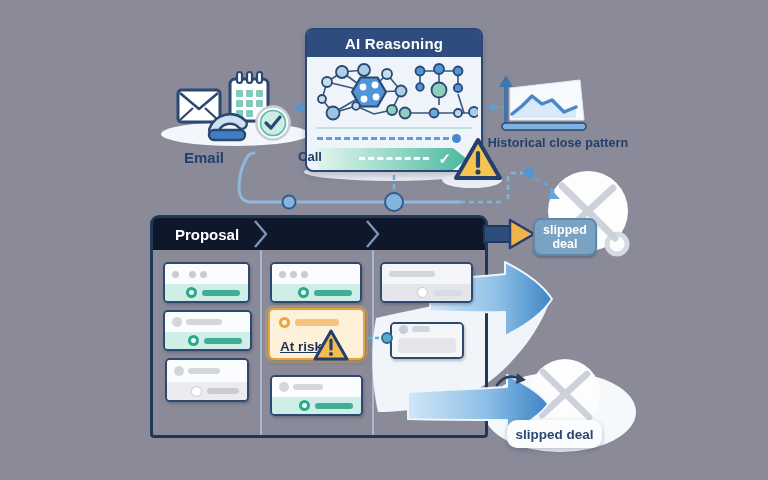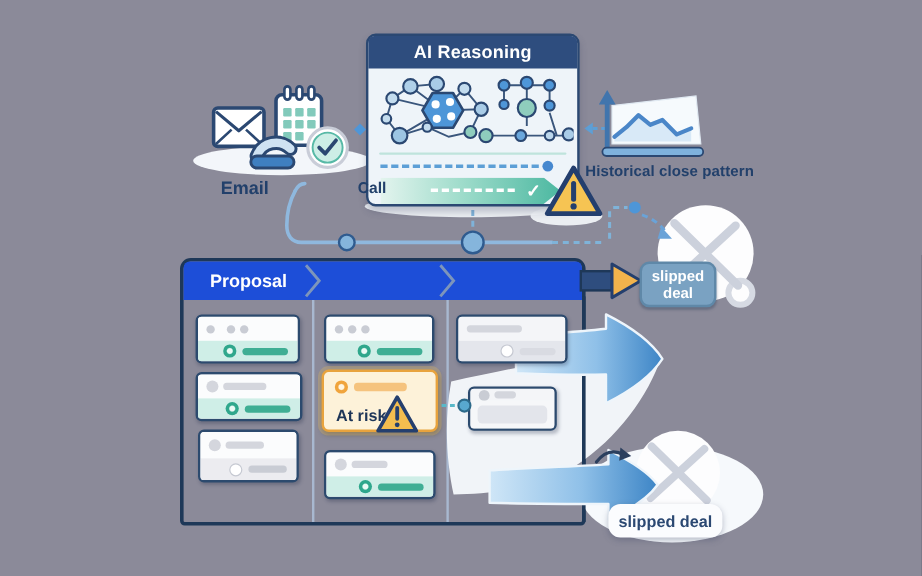--- a/index.html
+++ b/index.html
@@ -41,21 +41,21 @@
   .lbl-email{left:184px;top:149px;width:40px;text-align:right;font-size:15px;}
   .lbl-call{left:244px;top:149px;width:36px;text-align:center;font-size:13px;margin-left:48px;}
   .lbl-hist{left:478px;top:136px;width:160px;text-align:center;font-size:12.5px;letter-spacing:.1px;}
 
   
   .pipeline{
     left:150px;top:215px;width:338px;height:223px;box-sizing:border-box;
     border:3px solid #1e3858;border-radius:9px 9px 4px 4px;z-index:1;
   }
   .pipe-head{
-    position:absolute;left:0;top:0;right:0;height:32px;background:#1d4ed8;
+    position:absolute;left:0;top:0;right:0;height:32px;background:#0f172a;
     border-radius:5px 5px 0 0;display:flex;color:#fff;font-weight:bold;font-size:15px;
   }
   .pipe-seg{display:flex;align-items:center;justify-content:center;}
   .chev{position:absolute;top:1px;z-index:2;}
   .divider{position:absolute;top:32px;bottom:0;width:2px;background:#a8b8d0;}
 
   
   .card{
     position:absolute;border:2px solid #2c4a6e;border-radius:5px;background:#fbfcfd;
     box-sizing:border-box;display:flex;flex-direction:column;overflow:hidden;
@@ -80,21 +80,21 @@
 
   
   .at-risk{
     left:268px;top:308px;width:97px;height:52px;z-index:4;
     background:#fdf2d9;border:2.5px solid #e8a33d;border-radius:6px;box-sizing:border-box;
     box-shadow:0 0 0 3px rgba(245,196,83,.25),1px 2px 4px rgba(60,50,20,.35);
   }
   .ar-row1{display:flex;align-items:center;gap:5px;padding:7px 0 0 9px;}
   .ar-dot{width:11px;height:11px;border-radius:50%;background:radial-gradient(circle,#fff6e3 0 2px,#f0a43c 3px);}
   .ar-bar{width:44px;height:7px;border-radius:3px;background:#f5c37e;}
-  .ar-label{position:absolute;left:10px;top:29px;font-size:13.5px;font-weight:bold;color:#1d3557;}
+  .ar-label{position:absolute;left:10px;top:29px;font-size:13.5px;font-weight:bold;color:#1d3557;text-decoration:underline;}
 
   
   .badge-top{
     left:533px;top:218px;width:64px;height:38px;z-index:7;
     background:#7aa2c2;border:2px solid #5f88a8;border-radius:8px;box-sizing:border-box;
     color:#fff;font-weight:bold;font-size:12.5px;line-height:1.15;
     display:flex;align-items:center;justify-content:center;text-align:center;
     box-shadow:0 2px 2px rgba(40,60,90,.35);
   }
   .badge-bottom{

